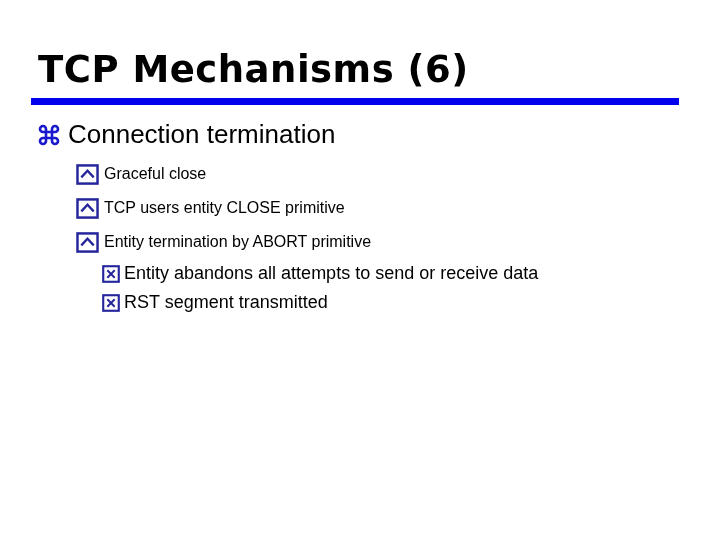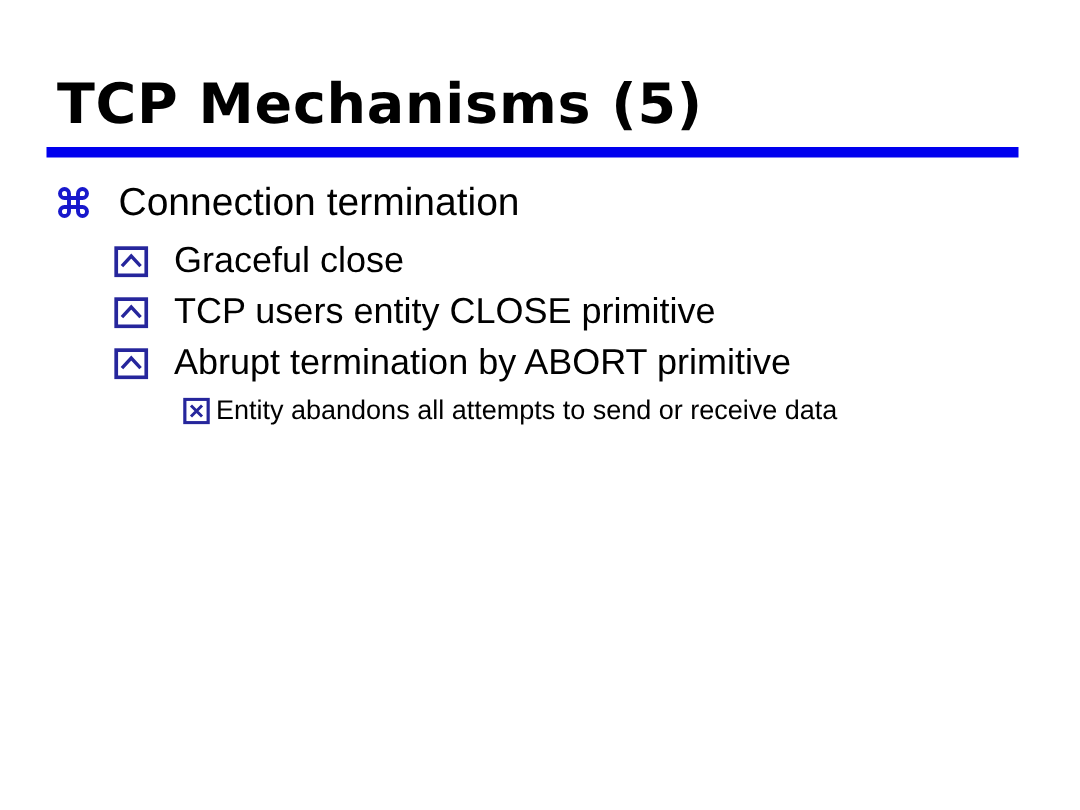--- a/index.html
+++ b/index.html
@@ -42,43 +42,43 @@
   }
   .row {
     display: flex;
     align-items: center;
     white-space: nowrap;
   }
   .row .icon { flex: 0 0 auto; display: inline-flex; }
   .l1 {
     height: 45px;
     font-size: 26px;
-    gap: 17px;
+    gap: 6px;
   }
   .l2 {
     margin-left: 40px;
     height: 34px;
-    font-size: 24px;
-    gap: 17px;
+    font-size: 16px;
+    gap: 5px;
   }
   .l3 {
-    margin-left: 86px;
+    margin-left: 66px;
     height: 29px;
     font-size: 18px;
     gap: 4px;
   }
   .bullet1 { color: #1818cc; }
   .bullet23 { color: #26269c; }
 </style>
 </head>
 <body>
 
 <div class="slide">
 
-  <div class="slide-title">TCP Mechanisms (5)</div>
+  <div class="slide-title">TCP Mechanisms (6)</div>
   <div class="title-rule"></div>
 
   <div class="content">
 
     <div class="row l1">
       <span class="icon bullet1">
         <svg viewBox="0 0 24 24" width="26" height="24" aria-hidden="true">
           <path d="M18 3a3 3 0 0 0-3 3v12a3 3 0 1 0 3-3H6a3 3 0 1 0 3 3V6a3 3 0 1 0-3 3h12a3 3 0 1 0-3-3" fill="none" stroke="currentColor" stroke-width="2.6"></path>
         </svg>
       </span>
@@ -106,28 +106,37 @@
     </div>
 
 
     <div class="row l2">
       <span class="icon bullet23">
         <svg viewBox="0 0 24 22" width="23" height="21" aria-hidden="true">
           <rect x="1.5" y="1.5" width="21" height="19" fill="none" stroke="currentColor" stroke-width="2.6"></rect>
           <path d="M5.5 14 L12 7 L18.5 14" fill="none" stroke="currentColor" stroke-width="2.4"></path>
         </svg>
       </span>
-      <span>Abrupt termination by ABORT primitive</span>
+      <span>Entity termination by ABORT primitive</span>
     </div>
 
     <div class="row l3">
       <span class="icon bullet23">
         <svg viewBox="0 0 22 22" width="18" height="18" aria-hidden="true">
           <rect x="1.5" y="1.5" width="19" height="19" fill="none" stroke="currentColor" stroke-width="2.6"></rect>
           <path d="M6.5 6.5 L15.5 15.5 M15.5 6.5 L6.5 15.5" fill="none" stroke="currentColor" stroke-width="2.4"></path>
         </svg>
       </span>
       <span>Entity abandons all attempts to send or receive data</span>
     </div>
 
+    <div class="row l3">
+      <span class="icon bullet23">
+        <svg viewBox="0 0 22 22" width="18" height="18" aria-hidden="true">
+          <rect x="1.5" y="1.5" width="19" height="19" fill="none" stroke="currentColor" stroke-width="2.6"></rect>
+          <path d="M6.5 6.5 L15.5 15.5 M15.5 6.5 L6.5 15.5" fill="none" stroke="currentColor" stroke-width="2.4"></path>
+        </svg>
+      </span>
+      <span>RST segment transmitted</span>
+    </div>
 
   </div>
 </div>
 
 </body></html>

